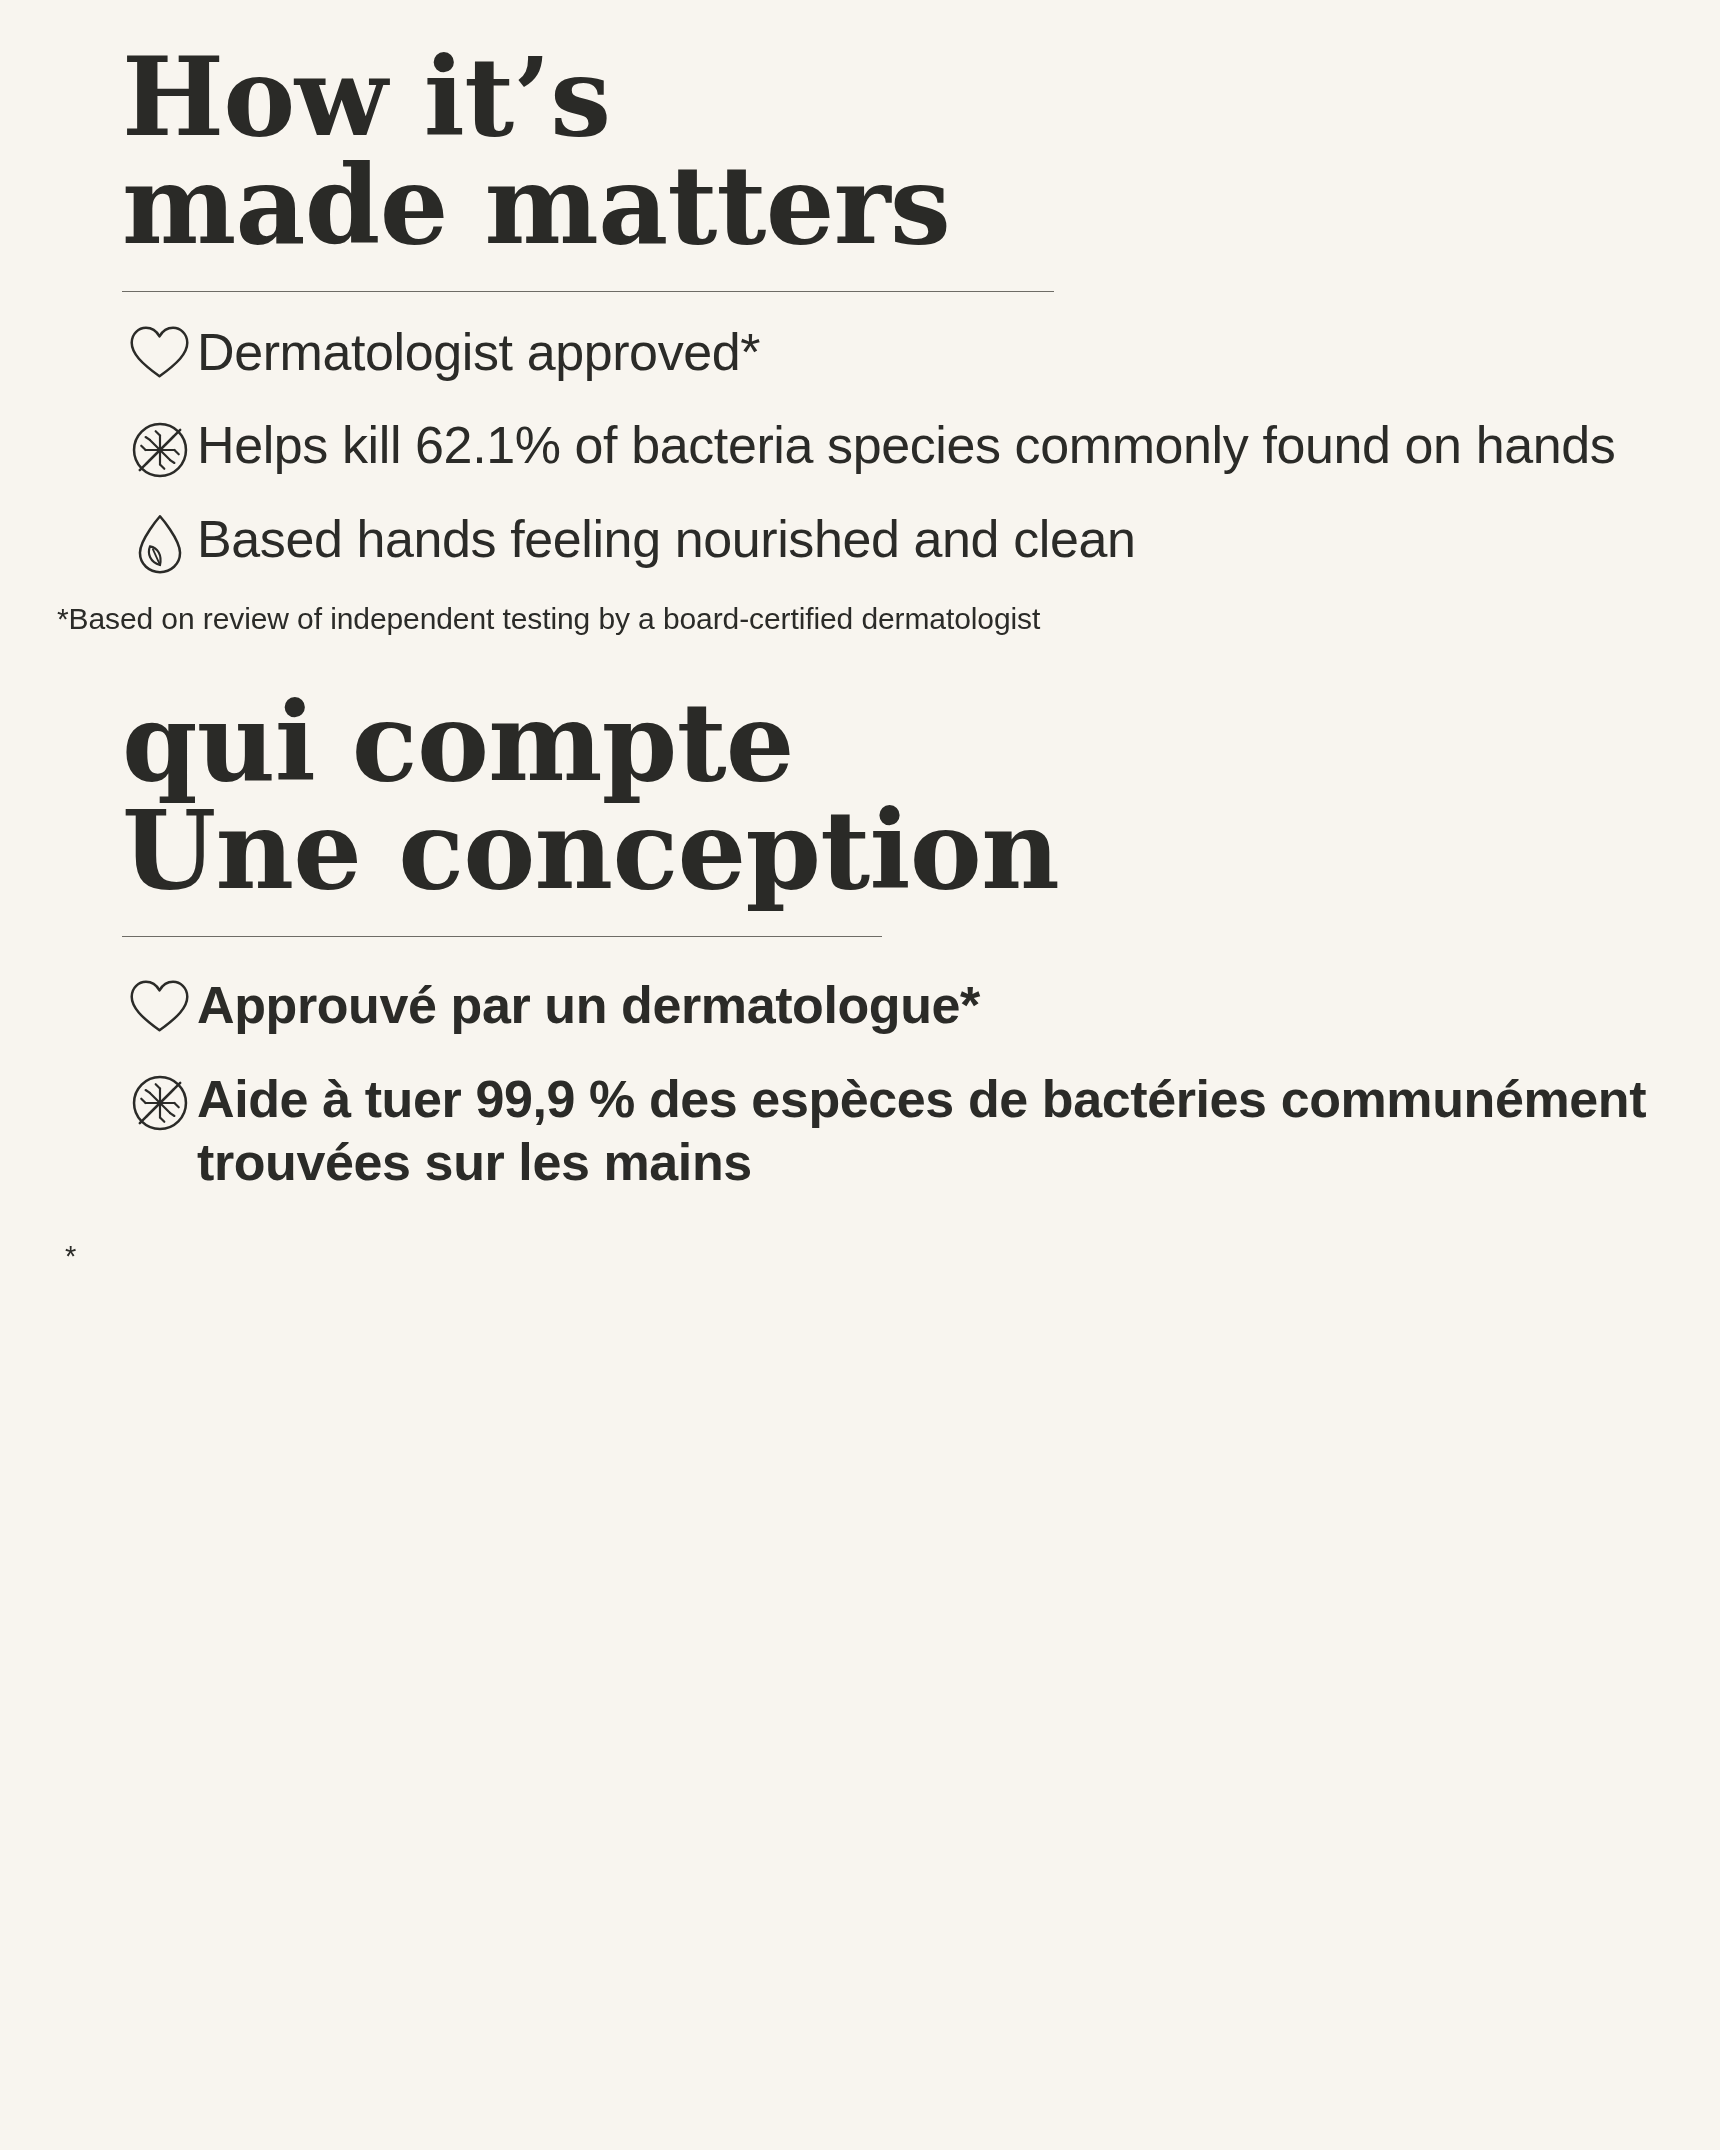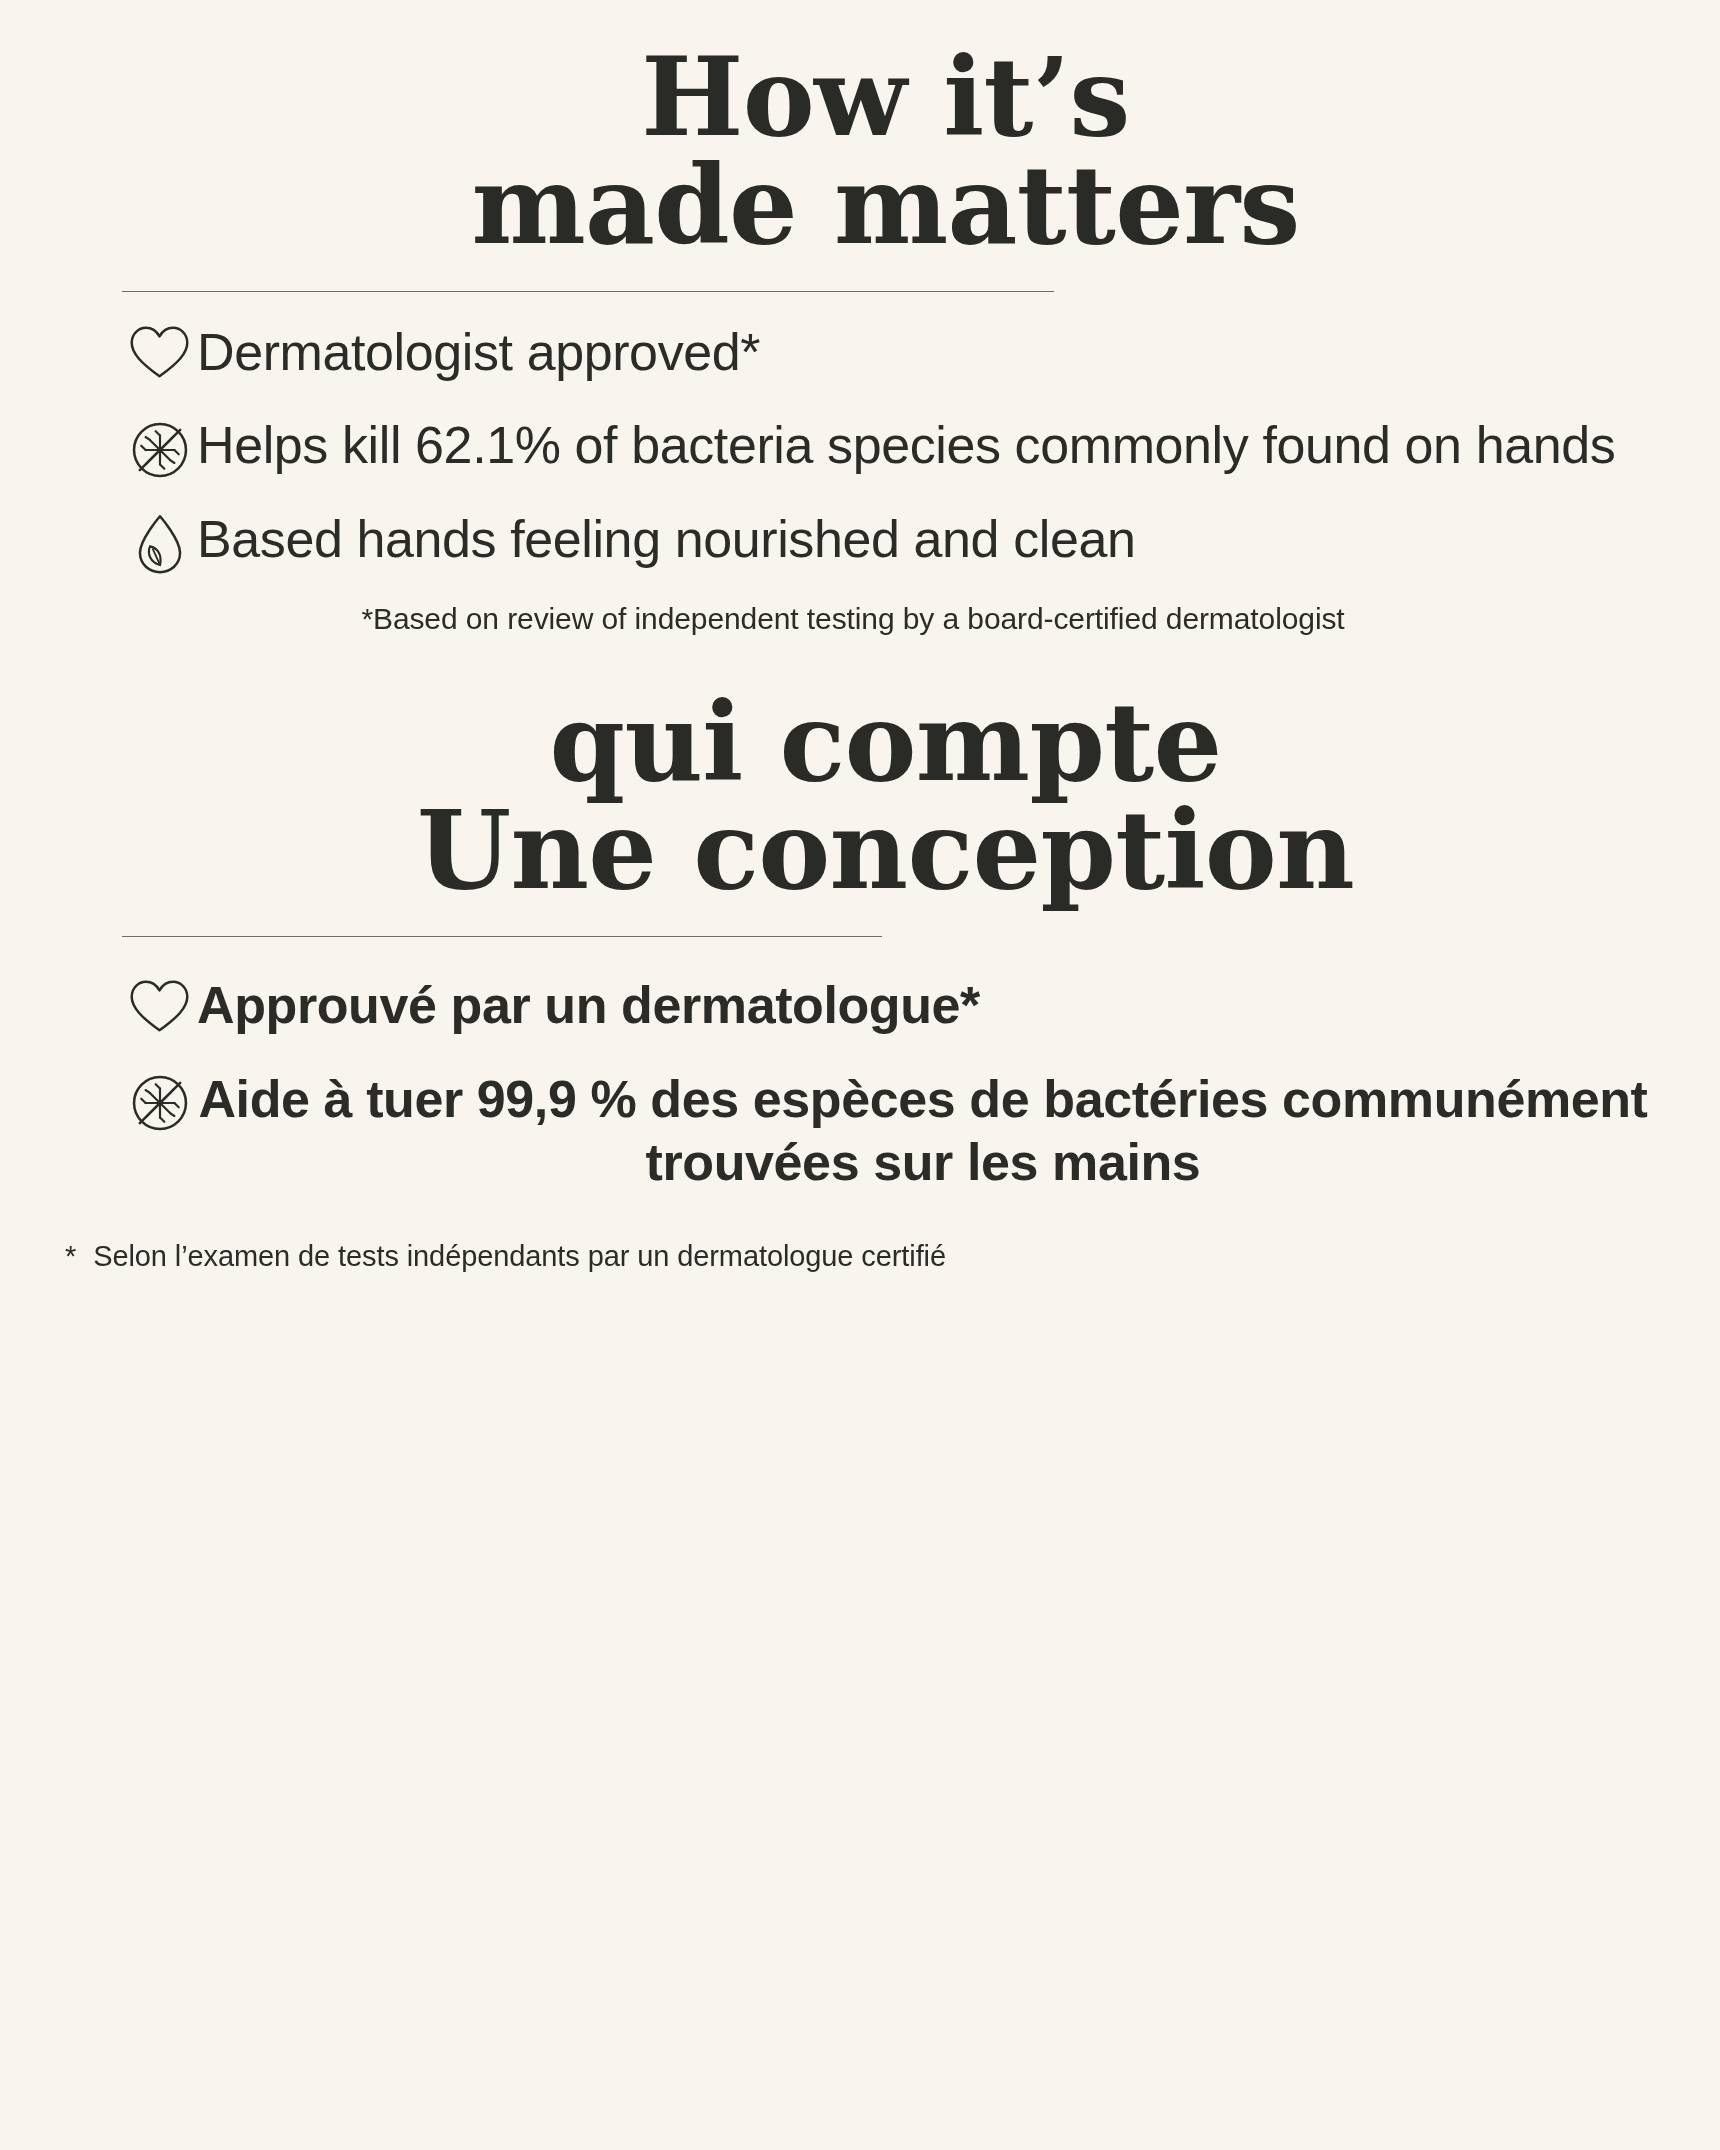--- a/index.html
+++ b/index.html
@@ -13,21 +13,20 @@
     font-family: "Liberation Sans", sans-serif;
     color: #2b2b28;
     overflow: hidden;
   }
   .page {
     width: 1721px;
     height: 1558px;
     box-sizing: border-box;
     padding: 43px 72px 29px 122px;
     position: relative;
-    text-align: center;
   }
 
   
   .headline {
     font-family: "DejaVu Serif", "Liberation Serif", serif;
     font-weight: 700;
     color: #2a2a27;
     letter-spacing: -0.7px;
   }
   .headline .line {
@@ -216,18 +215,17 @@
           </svg>
         </span>
         <span class="feature-text">Aide à tuer 99,9 % des espèces de bactéries communément trouvées sur les mains</span>
       </li>
 
 
     </ul>
 
     <p class="footnote-fr">
       <span>*</span>
-      <span>Selon l’examen de tests indépendants par un dermatologue certifié</span>
     </p>
   </section>
 
 </div>
 
 
 </body></html>

